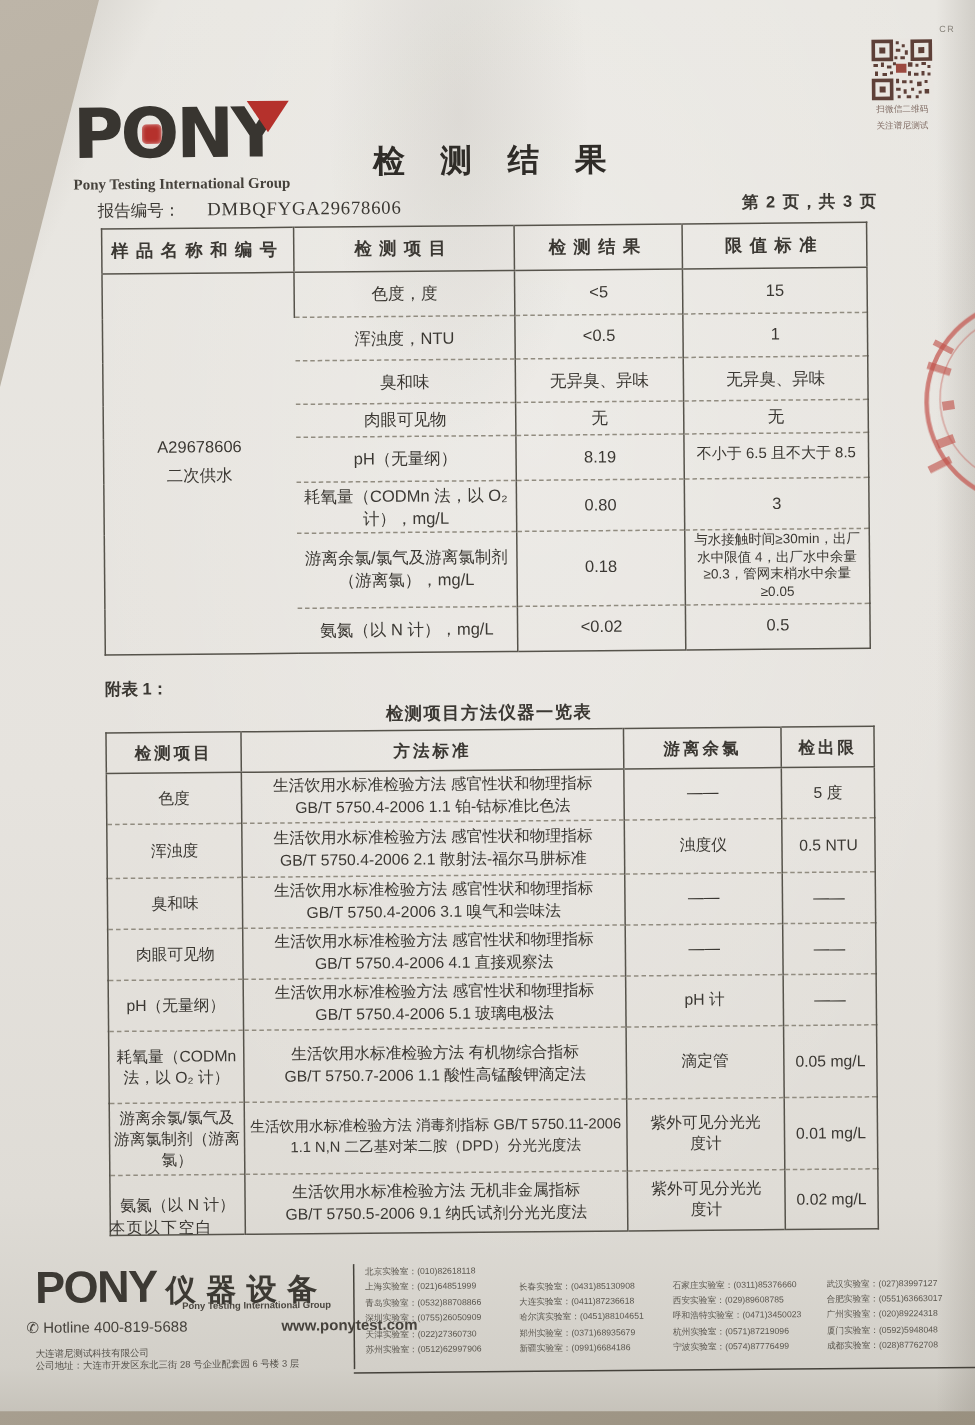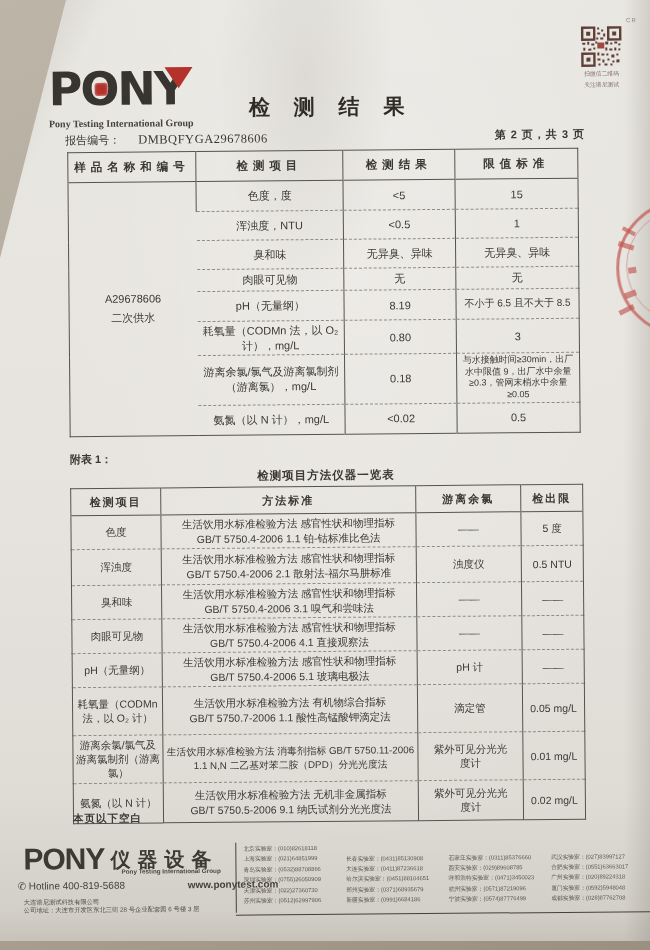--- a/index.html
+++ b/index.html
@@ -52,21 +52,21 @@
   .t2{position:absolute;left:70px;top:486px;width:512px;font-size:10.5px;border:1.6px solid #56534b;}
   .t2 th{border-bottom:1.5px solid #56534b;height:24px;font-size:11px;font-weight:bold;letter-spacing:2px;}
   .t2 th,.t2 td{border-left:1.4px solid #56534b;text-align:center;vertical-align:middle;padding:1px 2px;}
   .t2 th:first-child,.t2 td:first-child{border-left:none;}
   .t2 tbody tr + tr td{border-top:1.1px dashed #918c80;}
   .t2 .method div{line-height:1.35;}
   .t2 .inst{padding:1px 12px;line-height:1.3;}
   .t2 .lod{white-space:nowrap;text-align:center;}
   .t2 .sm{font-size:9.8px;}
   .th34{height:34px}.th36{height:36px}.th48{height:48px}.th40{height:40px}
-  .blank-note{position:absolute;left:70px;top:810px;font-size:10.5px;font-weight:bold;letter-spacing:1px;}
+  .blank-note{position:absolute;left:70px;top:810px;font-size:10.5px;font-weight:normal;letter-spacing:1px;}
 
   
   .footer{position:absolute;left:0;top:838px;width:650px;height:104px;color:#46423c;}
   .f-logo{position:absolute;left:20px;top:4px;display:flex;align-items:flex-start;}
   .f-word{font-size:30px;font-weight:900;letter-spacing:-1px;color:#3d3a34;line-height:1;}
   .f-cn{font-size:20px;font-weight:bold;letter-spacing:7px;margin-left:6px;margin-top:3px;color:#3d3a34;}
   .f-sub{position:absolute;left:118px;top:28px;font-size:6.3px;font-weight:bold;color:#4a463f;}
   .f-hot{position:absolute;left:14px;top:40px;font-size:10px;font-weight:normal;}
   .f-web{position:absolute;left:148px;top:40px;font-size:10px;font-weight:bold;margin-left:36px;}
   .f-company{position:absolute;left:20px;top:58px;font-size:6.3px;color:#55514a;}
@@ -205,21 +205,21 @@
             <td class="limit-ph">不小于 6.5 且不大于 8.5</td>
           </tr>
           <tr class="rh34">
             <td>耗氧量（CODMn 法，以 O₂ 计），mg/L</td>
             <td>0.80</td>
             <td>3</td>
           </tr>
           <tr class="rh48">
             <td>游离余氯/氯气及游离氯制剂（游离氯），mg/L</td>
             <td>0.18</td>
-            <td class="limit-small">与水接触时间≥30min，出厂水中限值 9，出厂水中余量≥0.3，管网末梢水中余量≥0.05</td>
+            <td class="limit-small">与水接触时间≥30min，出厂水中限值 4，出厂水中余量≥0.3，管网末梢水中余量≥0.05</td>
           </tr>
           <tr class="rh30">
             <td>氨氮（以 N 计），mg/L</td>
             <td>&lt;0.02</td>
             <td>0.5</td>
           </tr>
         </tbody>
       </table>
 
       <div class="appendix-label">附表 1：</div>

